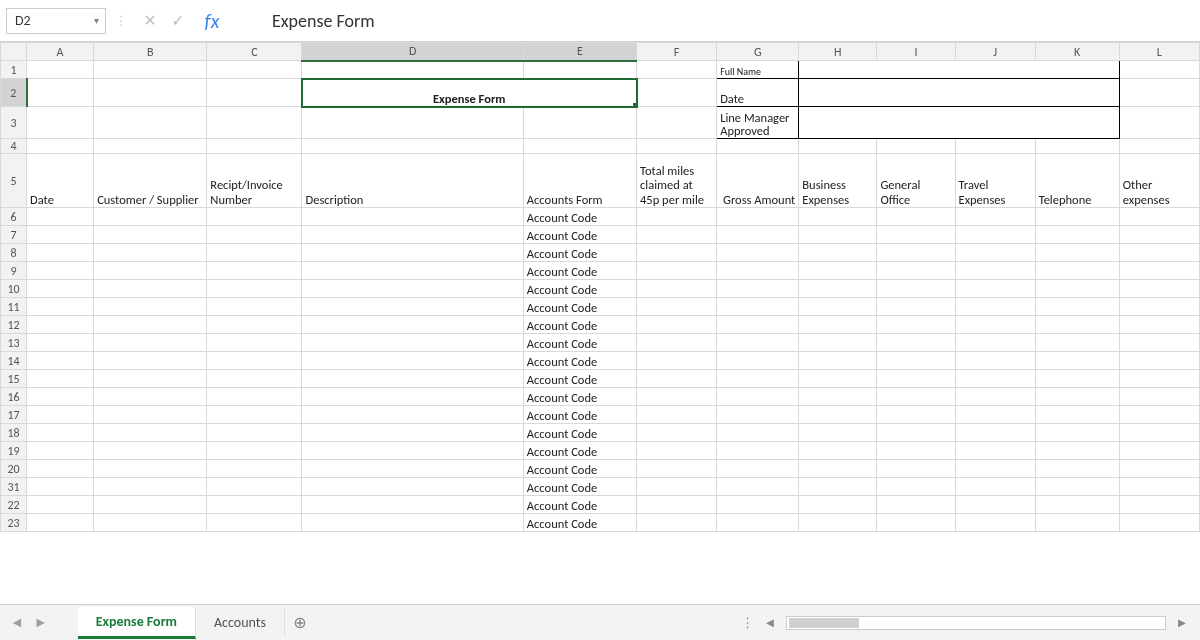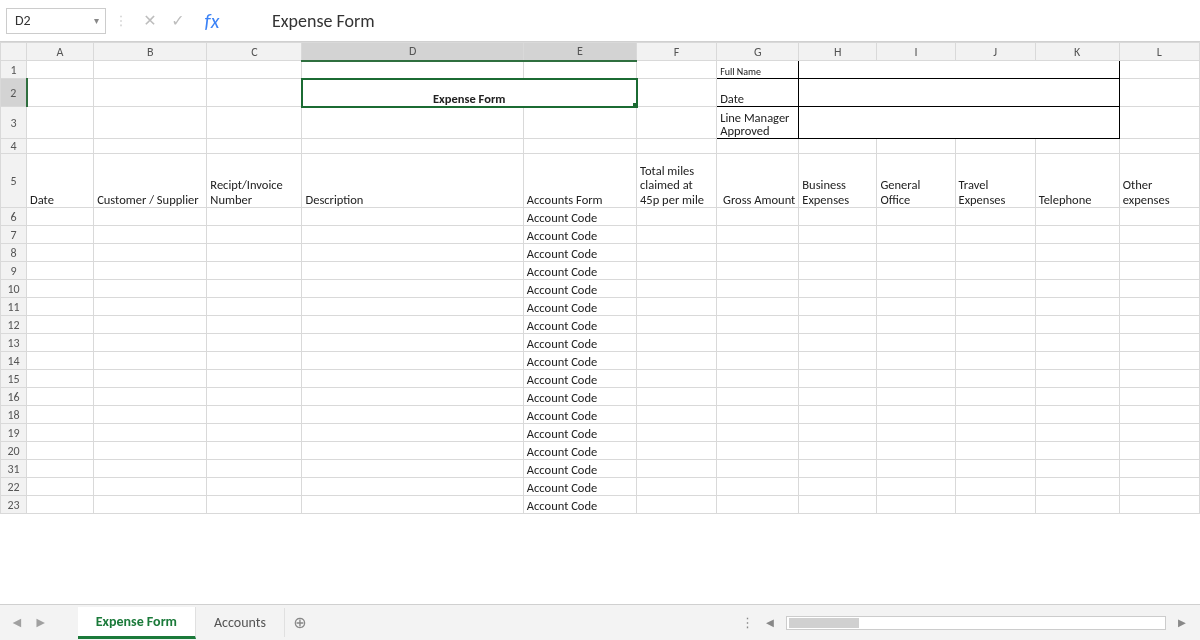--- a/index.html
+++ b/index.html
@@ -419,20 +419,35 @@
           <td class="cell">Account Code</td>
           <td class="cell"></td>
           <td class="cell"></td>
           <td class="cell"></td>
           <td class="cell"></td>
           <td class="cell"></td>
           <td class="cell"></td>
           <td class="cell"></td>
         </tr>
         <tr>
+          <th class="row-head">17</th>
+          <td class="cell"></td>
+          <td class="cell"></td>
+          <td class="cell"></td>
+          <td class="cell"></td>
+          <td class="cell">Account Code</td>
+          <td class="cell"></td>
+          <td class="cell"></td>
+          <td class="cell"></td>
+          <td class="cell"></td>
+          <td class="cell"></td>
+          <td class="cell"></td>
+          <td class="cell"></td>
+        </tr>
+        <tr>
           <th class="row-head">18</th>
           <td class="cell"></td>
           <td class="cell"></td>
           <td class="cell"></td>
           <td class="cell"></td>
           <td class="cell">Account Code</td>
           <td class="cell"></td>
           <td class="cell"></td>
           <td class="cell"></td>
           <td class="cell"></td>

